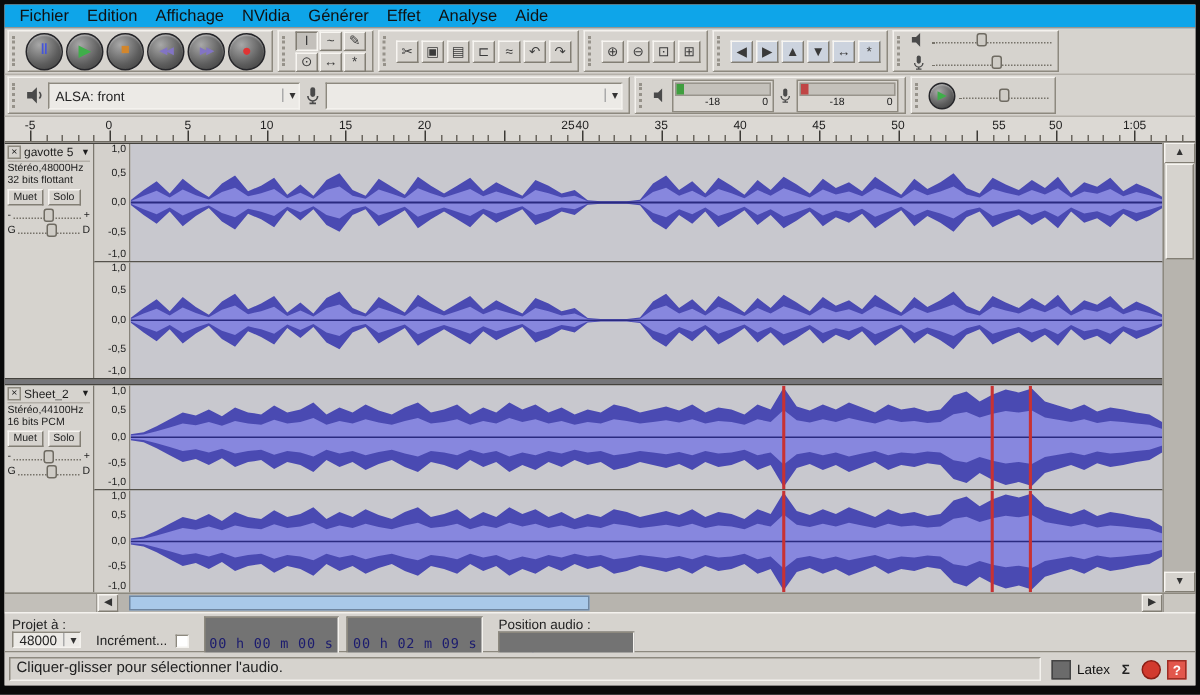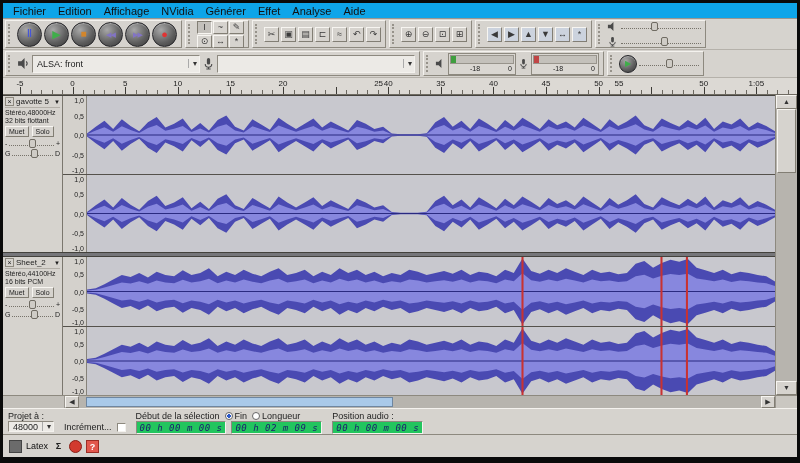--- a/index.html
+++ b/index.html
@@ -89,21 +89,21 @@
 .hs-spacer{width:62px;background:#c2bfb9;border-right:1px solid #9a968f;}
 .hs-btn{width:14px;font-size:7px;line-height:10px;text-align:center;background:#d6d3ce;border:1px solid;border-color:#f7f5f1 #827e74 #827e74 #f7f5f1;color:#333;}
 .hs-track{flex:1;position:relative;background:#b7b4ae;}
 .hs-thumb{position:absolute;top:1px;bottom:1px;left:1%;width:45%;background:#a9c9e9;border:1px solid #6f86a0;}
 .hs-corner{width:22px;background:#cac7c1;border-left:1px solid #9a968f;}
 
 
 .selbar{height:27px;display:flex;gap:10px;align-items:stretch;padding:1px 5px;background:#d6d3ce;border-top:1px solid #f4f2ee;border-bottom:1px solid #8d897f;font-size:9px;color:#222;flex:0 0 auto;}
 .sel-col{display:flex;flex-direction:column;justify-content:space-between;padding:1px 0;}
 .sel-row{display:flex;align-items:center;gap:5px;}
-.timefield{font-family:"DejaVu Sans Mono",monospace;font-size:9px;background:#22c55e;color:#1b1b6e;border:1px solid;border-color:#8d897f #f4f2ee #f4f2ee #8d897f;padding:0 3px;height:13px;line-height:12px;letter-spacing:.5px;white-space:nowrap;font-style:italic;}
+.timefield{font-family:"DejaVu Sans Mono",monospace;font-size:9px;background:#737373;color:#1b1b6e;border:1px solid;border-color:#8d897f #f4f2ee #f4f2ee #8d897f;padding:12px 3px;height:13px;line-height:12px;letter-spacing:.5px;white-space:nowrap;}
 .rdot{width:8px;height:8px;border-radius:50%;border:1px solid #666;background:#fff;display:inline-block;flex:0 0 auto;}
 .rdot.on{background:radial-gradient(circle,#2a58c8 0 40%,#fff 45%);}
 .radio{display:flex;align-items:center;gap:2px;}
 .checkbox{width:9px;height:9px;background:#fff;border:1px solid;border-color:#8d897f #f4f2ee #f4f2ee #8d897f;display:inline-block;}
 .combo.small{height:13px;width:46px;font-size:9px;}
 
 
 .statusbar{height:22px;display:flex;align-items:center;gap:4px;padding:2px 3px;background:#d6d3ce;font-size:10px;flex:0 0 auto;}
 .status-msg{flex:1;height:16px;line-height:14px;padding:0 4px;border:1px solid;border-color:#8d897f #f4f2ee #f4f2ee #8d897f;color:#222;white-space:nowrap;overflow:hidden;}
 .tray{display:flex;align-items:center;gap:4px;padding:0 3px;}
@@ -339,21 +339,21 @@
       <i class="tl-tick" style="left: 553.52px;"></i>
       <i class="tl-tick" style="left: 564.04px;"></i>
       <i class="tl-tick" style="left: 574.56px;"></i>
       <i class="tl-tick" style="left: 585.08px;"></i>
       <span class="tl-label" style="left: 595.6px;">50</span>
       <i class="tl-tick major" style="left: 595.6px;"></i>
       <i class="tl-tick" style="left: 606.12px;"></i>
       <i class="tl-tick" style="left: 616.64px;"></i>
       <i class="tl-tick" style="left: 627.16px;"></i>
       <i class="tl-tick" style="left: 637.68px;"></i>
-      <span class="tl-label" style="left: 616px;">55</span>
+      <span class="tl-label" style="left: 663px;">55</span>
       <i class="tl-tick major" style="left: 648.2px;"></i>
       <i class="tl-tick" style="left: 658.72px;"></i>
       <i class="tl-tick" style="left: 669.24px;"></i>
       <i class="tl-tick" style="left: 679.76px;"></i>
       <i class="tl-tick" style="left: 690.28px;"></i>
       <span class="tl-label" style="left: 700.8px;">50</span>
       <i class="tl-tick major" style="left: 700.8px;"></i>
       <i class="tl-tick" style="left: 711.32px;"></i>
       <i class="tl-tick" style="left: 721.84px;"></i>
       <i class="tl-tick" style="left: 732.36px;"></i>
@@ -533,42 +533,32 @@
     </div>
     <div class="sel-col">
       <span>&nbsp;</span>
       <div class="sel-row">
         <span>Incrément...</span>
         <span class="checkbox"></span>
       </div>
     </div>
     <div class="sel-col">
       <div class="sel-row">
-        <span>Début de la sélection</span>
-        <span class="radio">
-          <span class="rdot on"></span>
-          <span>Fin</span>
-        </span>
-        <span class="radio">
-          <span class="rdot"></span>
-          <span>Longueur</span>
-        </span>
-      </div>
-      <div class="sel-row">
         <span class="timefield">00 h 00 m 00 s</span>
         <span class="timefield">00 h 02 m 09 s</span>
       </div>
     </div>
     <div class="sel-col">
       <span>Position audio :</span>
       <span class="timefield">00 h 00 m 00 s</span>
     </div>
   </div>
 
   <div class="statusbar">
+    <div class="status-msg">Cliquer-glisser pour sélectionner l'audio.</div>
     <div class="tray">
       <span class="tray-icon ti-kb"></span>
       <span class="tray-label">Latex</span>
       <span class="tray-icon ti-sigma">Σ</span>
       <span class="tray-icon ti-red"></span>
       <span class="tray-icon ti-help">?</span>
     </div>
   </div>
 
 </div>

